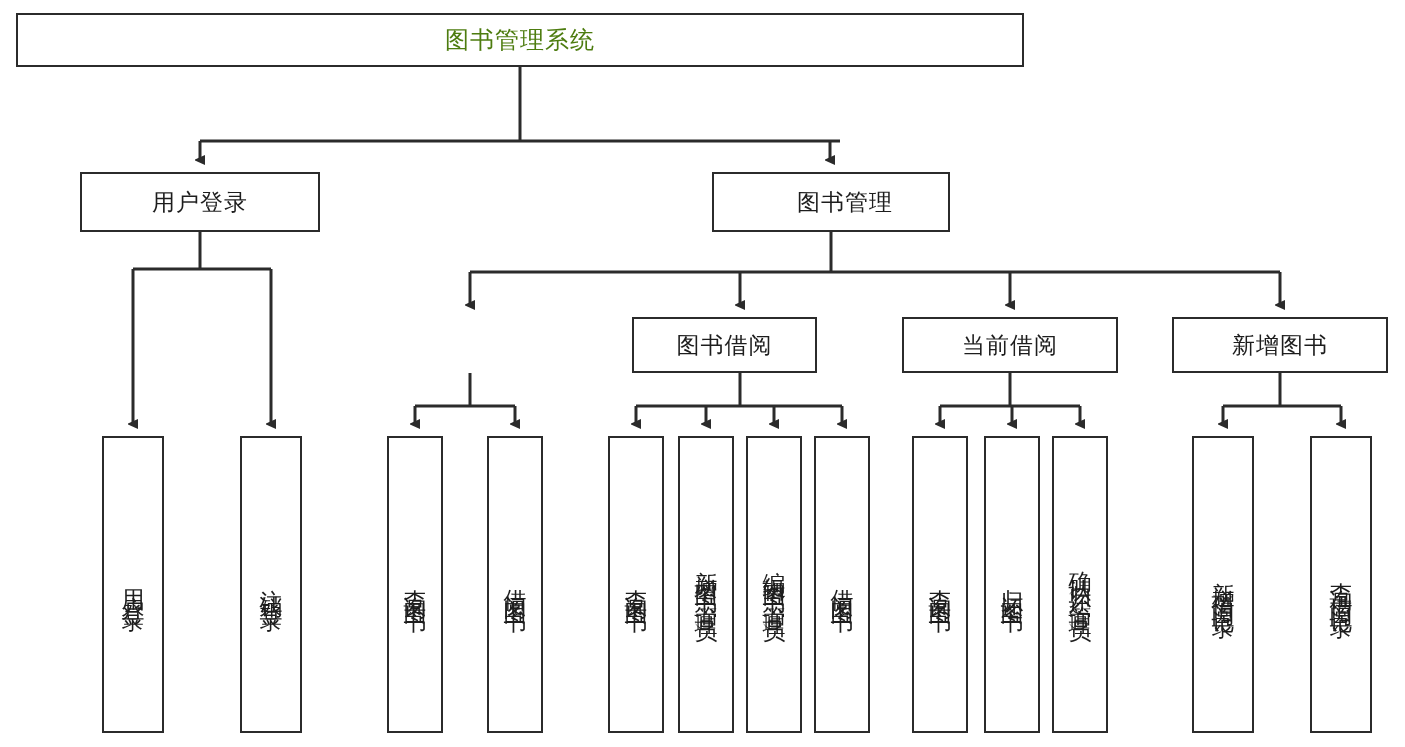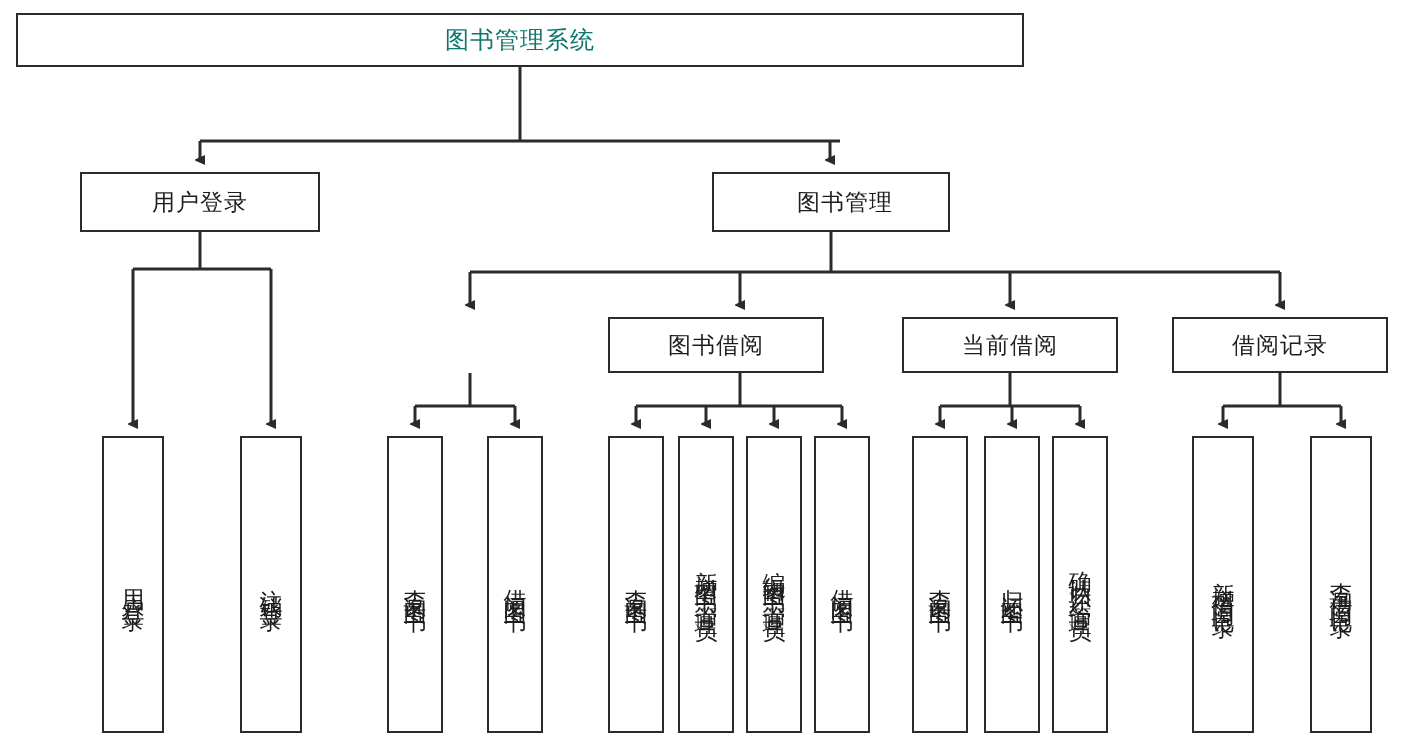--- a/index.html
+++ b/index.html
@@ -115,39 +115,39 @@
       <path d="M 1012 406 L 1012 424" marker-end="url(#arrow)"></path>
       <path d="M 1080 406 L 1080 424" marker-end="url(#arrow)"></path>
 
       <path d="M 1280 373 L 1280 406"></path>
       <path d="M 1223 406 L 1341 406"></path>
       <path d="M 1223 406 L 1223 424" marker-end="url(#arrow)"></path>
       <path d="M 1341 406 L 1341 424" marker-end="url(#arrow)"></path>
     </g>
   </svg>
 
-  <div class="node horizontal root" style="left: 16px; top: 13px; width: 1008px; height: 54px; border-color: rgb(43, 43, 43); color: #0f766e;">
+  <div class="node horizontal root" style="left: 16px; top: 13px; width: 1008px; height: 54px; border-color: rgb(43, 43, 43); color: #4d7c0f;">
     <span>图书管理系统</span>
   </div>
 
   <div class="node horizontal" style="left: 80px; top: 172px; width: 240px; height: 60px; border-color: rgb(43, 43, 43); color: rgb(29, 29, 29);">
     <span>用户登录</span>
   </div>
   <div class="node horizontal" style="left: 712px; top: 172px; width: 238px; height: 60px; border-color: rgb(43, 43, 43); color: rgb(29, 29, 29); padding-left: 28px;">
     <span>图书管理</span>
   </div>
 
-  <div class="node horizontal" style="left: 608px; top: 317px; width: 216px; height: 56px; border-color: rgb(43, 43, 43); color: rgb(29, 29, 29);">
+  <div class="node horizontal" style="left: 632px; top: 317px; width: 185px; height: 56px; border-color: rgb(43, 43, 43); color: rgb(29, 29, 29);">
     <span>图书借阅</span>
   </div>
   <div class="node horizontal" style="left: 902px; top: 317px; width: 216px; height: 56px; border-color: rgb(43, 43, 43); color: rgb(29, 29, 29);">
     <span>当前借阅</span>
   </div>
   <div class="node horizontal" style="left: 1172px; top: 317px; width: 216px; height: 56px; border-color: rgb(43, 43, 43); color: rgb(29, 29, 29);">
-    <span>借阅记录</span>
+    <span>新增图书</span>
   </div>
 
   <div class="node vertical" style="left: 102px; top: 436px; width: 62px; height: 297px; border-color: rgb(43, 43, 43); color: rgb(29, 29, 29);">
     <span class="vtext">用户登录</span>
   </div>
   <div class="node vertical" style="left: 240px; top: 436px; width: 62px; height: 297px; border-color: rgb(43, 43, 43); color: rgb(29, 29, 29);">
     <span class="vtext">注销登录</span>
   </div>
   <div class="node vertical" style="left: 387px; top: 436px; width: 56px; height: 297px; border-color: rgb(43, 43, 43); color: rgb(29, 29, 29);">
     <span class="vtext">查询图书</span>

